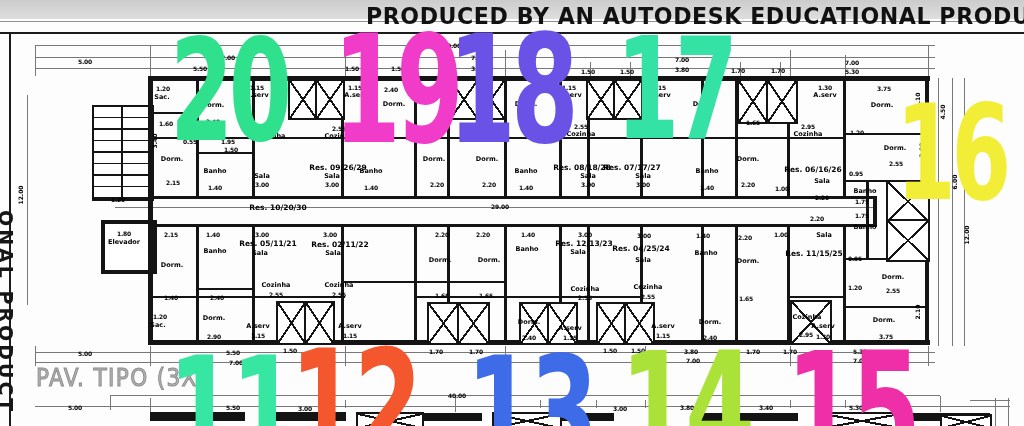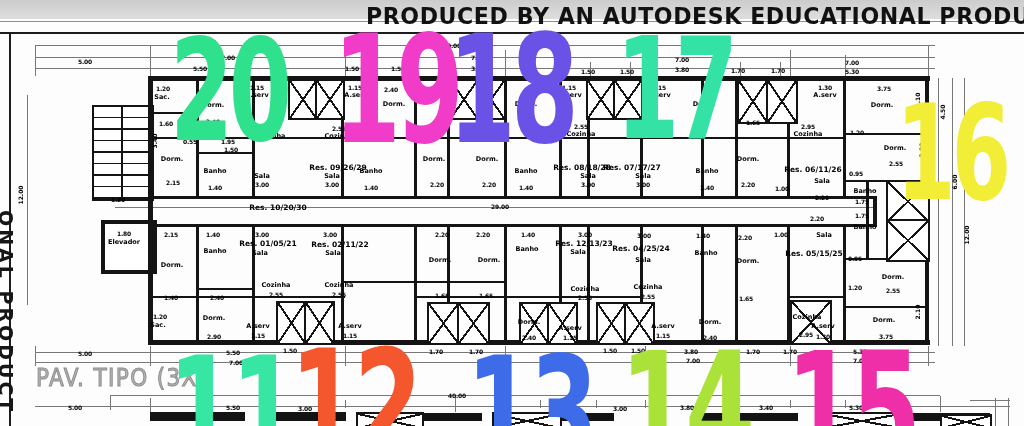--- a/index.html
+++ b/index.html
@@ -257,21 +257,21 @@
       <span class="lbl dim" style="left: 643px; top: 184px;">3.00</span>
       <span class="lbl room" style="left: 707px; top: 171px;">Banho</span>
       <span class="lbl dim" style="left: 707px; top: 187px;">1.40</span>
       <span class="lbl dim" style="left: 753px; top: 122px;">1.65</span>
       <span class="lbl room" style="left: 748px; top: 159px;">Dorm.</span>
       <span class="lbl dim" style="left: 748px; top: 184px;">2.20</span>
       <span class="lbl dim" style="left: 825px; top: 87px;">1.30</span>
       <span class="lbl room" style="left: 825px; top: 95px;">A.serv</span>
       <span class="lbl dim" style="left: 808px; top: 126px;">2.95</span>
       <span class="lbl room" style="left: 808px; top: 134px;">Cozinha</span>
-      <span class="lbl res" style="left: 813px; top: 169px;">Res. 06/11/26</span>
+      <span class="lbl res" style="left: 813px; top: 169px;">Res. 06/16/26</span>
       <span class="lbl room" style="left: 822px; top: 181px;">Sala</span>
       <span class="lbl dim" style="left: 822px; top: 197px;">2.20</span>
       <span class="lbl dim" style="left: 782px; top: 188px;">1.00</span>
       <span class="lbl dim" style="left: 884px; top: 88px;">3.75</span>
       <span class="lbl room" style="left: 882px; top: 105px;">Dorm.</span>
       <span class="lbl rot" style="left: 917px; top: 100px;">2.10</span>
       <span class="lbl dim" style="left: 857px; top: 132px;">1.20</span>
       <span class="lbl room" style="left: 895px; top: 148px;">Dorm.</span>
       <span class="lbl dim" style="left: 896px; top: 163px;">2.55</span>
       <span class="lbl rot" style="left: 921px; top: 150px;">2.00</span>
@@ -283,21 +283,21 @@
       <span class="lbl dim" style="left: 124px; top: 233px;">1.80</span>
       <span class="lbl room" style="left: 124px; top: 242px;">Elevador</span>
       <span class="lbl dim" style="left: 862px; top: 215px;">1.75</span>
       <span class="lbl room" style="left: 865px; top: 227px;">Banho</span>
       <span class="lbl dim" style="left: 171px; top: 234px;">2.15</span>
       <span class="lbl room" style="left: 172px; top: 265px;">Dorm.</span>
       <span class="lbl dim" style="left: 171px; top: 297px;">1.40</span>
       <span class="lbl dim" style="left: 213px; top: 234px;">1.40</span>
       <span class="lbl room" style="left: 215px; top: 251px;">Banho</span>
       <span class="lbl dim" style="left: 262px; top: 234px;">3.00</span>
-      <span class="lbl res" style="left: 268px; top: 243px;">Res. 01/05/21</span>
+      <span class="lbl res" style="left: 268px; top: 243px;">Res. 05/11/21</span>
       <span class="lbl room" style="left: 260px; top: 253px;">Sala</span>
       <span class="lbl room" style="left: 276px; top: 285px;">Cozinha</span>
       <span class="lbl dim" style="left: 276px; top: 294px;">2.55</span>
       <span class="lbl dim" style="left: 217px; top: 297px;">2.40</span>
       <span class="lbl room" style="left: 214px; top: 318px;">Dorm.</span>
       <span class="lbl dim" style="left: 214px; top: 336px;">2.90</span>
       <span class="lbl dim" style="left: 160px; top: 316px;">1.20</span>
       <span class="lbl room" style="left: 158px; top: 325px;">Sac.</span>
       <span class="lbl room" style="left: 258px; top: 326px;">A.serv</span>
       <span class="lbl dim" style="left: 258px; top: 335px;">1.15</span>
@@ -335,21 +335,21 @@
       <span class="lbl dim" style="left: 745px; top: 237px;">2.20</span>
       <span class="lbl room" style="left: 748px; top: 261px;">Dorm.</span>
       <span class="lbl dim" style="left: 746px; top: 298px;">1.65</span>
       <span class="lbl room" style="left: 710px; top: 322px;">Dorm.</span>
       <span class="lbl dim" style="left: 710px; top: 337px;">2.40</span>
       <span class="lbl room" style="left: 663px; top: 326px;">A.serv</span>
       <span class="lbl dim" style="left: 663px; top: 335px;">1.15</span>
       <span class="lbl dim" style="left: 781px; top: 234px;">1.00</span>
       <span class="lbl dim" style="left: 817px; top: 218px;">2.20</span>
       <span class="lbl room" style="left: 824px; top: 235px;">Sala</span>
-      <span class="lbl res" style="left: 814px; top: 253px;">Res. 05/15/25</span>
+      <span class="lbl res" style="left: 814px; top: 253px;">Res. 11/15/25</span>
       <span class="lbl room" style="left: 807px; top: 317px;">Cozinha</span>
       <span class="lbl dim" style="left: 806px; top: 334px;">2.95</span>
       <span class="lbl room" style="left: 823px; top: 326px;">A.serv</span>
       <span class="lbl dim" style="left: 823px; top: 336px;">1.30</span>
       <span class="lbl dim" style="left: 855px; top: 258px;">0.95</span>
       <span class="lbl dim" style="left: 855px; top: 287px;">1.20</span>
       <span class="lbl room" style="left: 893px; top: 277px;">Dorm.</span>
       <span class="lbl dim" style="left: 893px; top: 290px;">2.55</span>
       <span class="lbl room" style="left: 884px; top: 320px;">Dorm.</span>
       <span class="lbl dim" style="left: 886px; top: 336px;">3.75</span>

